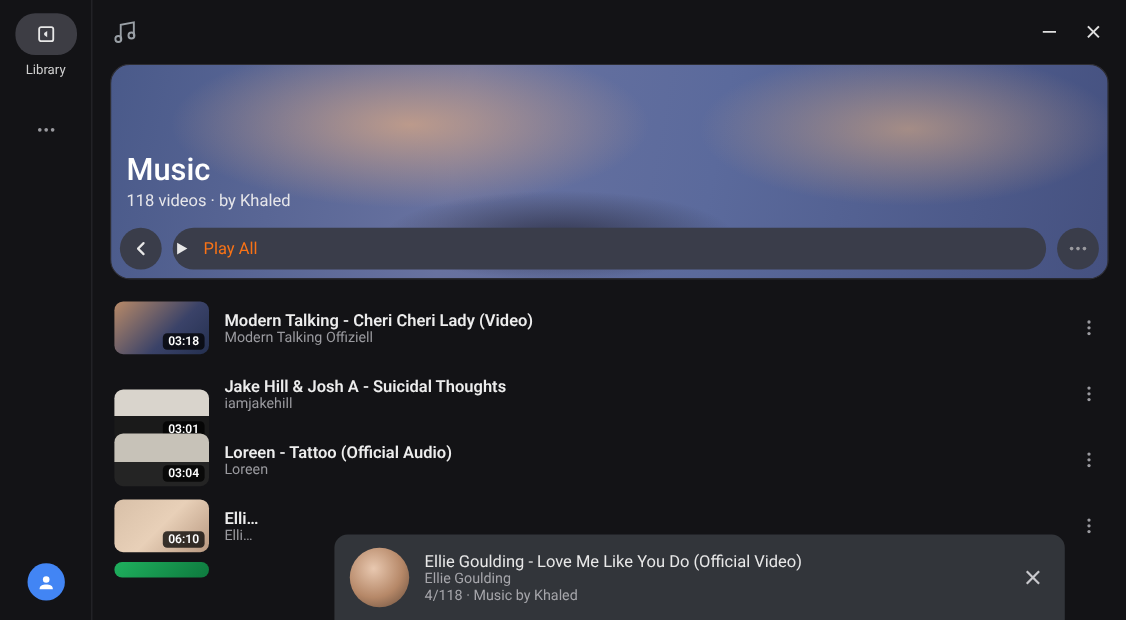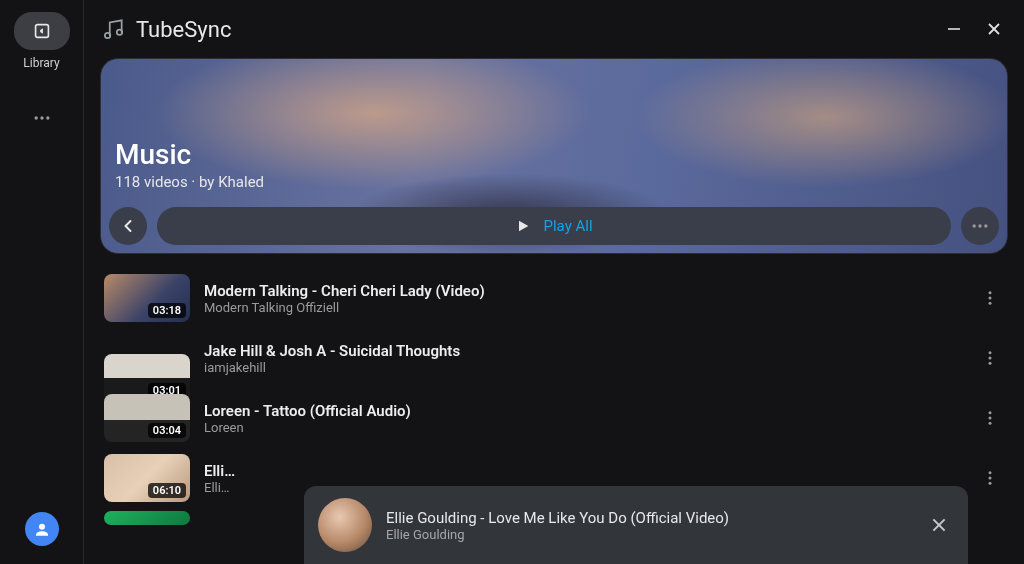--- a/index.html
+++ b/index.html
@@ -81,22 +81,22 @@
   display:flex; align-items:center; gap:10px;
 }
 .nav-back {
   width:38px; height:38px; border-radius:50%;
   background:#3a3d4a;
   display:flex;align-items:center;justify-content:center; cursor:pointer;
 }
 .play-all {
   flex:1; height:38px; border-radius:20px;
   background:#3a3d4a;
-  display:flex;align-items:center;justify-content:center; gap:12px;
-  cursor:pointer; font-size:15px; color:#0ea5e9;
+  display:flex;align-items:center;gap:12px;
+  cursor:pointer; font-size:15px; color:#f97316;
 }
 .hero-more {
   width:38px; height:38px; border-radius:50%;
   background:#3a3d4a;
   display:flex;align-items:center;justify-content:center; cursor:pointer;
 }
 
 .list { margin-top:14px; }
 .row {
   display:flex; align-items:center; gap:14px;
@@ -172,21 +172,20 @@
 
 <div class="main">
   <div class="titlebar">
     <span class="app-icon">
       <svg width="26" height="26" viewBox="0 0 24 24" fill="none" stroke="#9aa0a6" stroke-width="1.6" stroke-linecap="round">
           <path d="M9 18V6l11-2v11"></path>
           <circle cx="7" cy="18" r="2.5"></circle>
           <circle cx="18" cy="15" r="2.5"></circle>
         </svg>
     </span>
-    <span class="title">TubeSync</span>
     <span class="spacer"></span>
     <span class="win-btn">
       <svg width="16" height="16" viewBox="0 0 16 16" stroke="#e0e0e0" stroke-width="1.6">
           <line x1="2" y1="8" x2="14" y2="8"></line>
         </svg>
     </span>
     <span class="win-btn">
       <svg width="16" height="16" viewBox="0 0 16 16" stroke="#e0e0e0" stroke-width="1.8">
           <line x1="3" y1="3" x2="13" y2="13"></line>
           <line x1="13" y1="3" x2="3" y2="13"></line>
@@ -296,20 +295,21 @@
         <div class="thumb t4" style="height:14px"></div>
       </div>
     </div>
   </div>
 
   <div class="toast">
     <div class="toast-thumb"></div>
     <div class="toast-text">
       <div class="toast-title">Ellie Goulding - Love Me Like You Do (Official Video)</div>
       <div class="toast-sub">Ellie Goulding</div>
+      <div class="toast-sub2">4/118 · Music by Khaled</div>
     </div>
     <div class="toast-close">
       <svg width="18" height="18" viewBox="0 0 16 16" stroke="#c8c8cc" stroke-width="1.8">
           <line x1="3" y1="3" x2="13" y2="13"></line>
           <line x1="13" y1="3" x2="3" y2="13"></line>
         </svg>
     </div>
   </div>
 </div>
 

